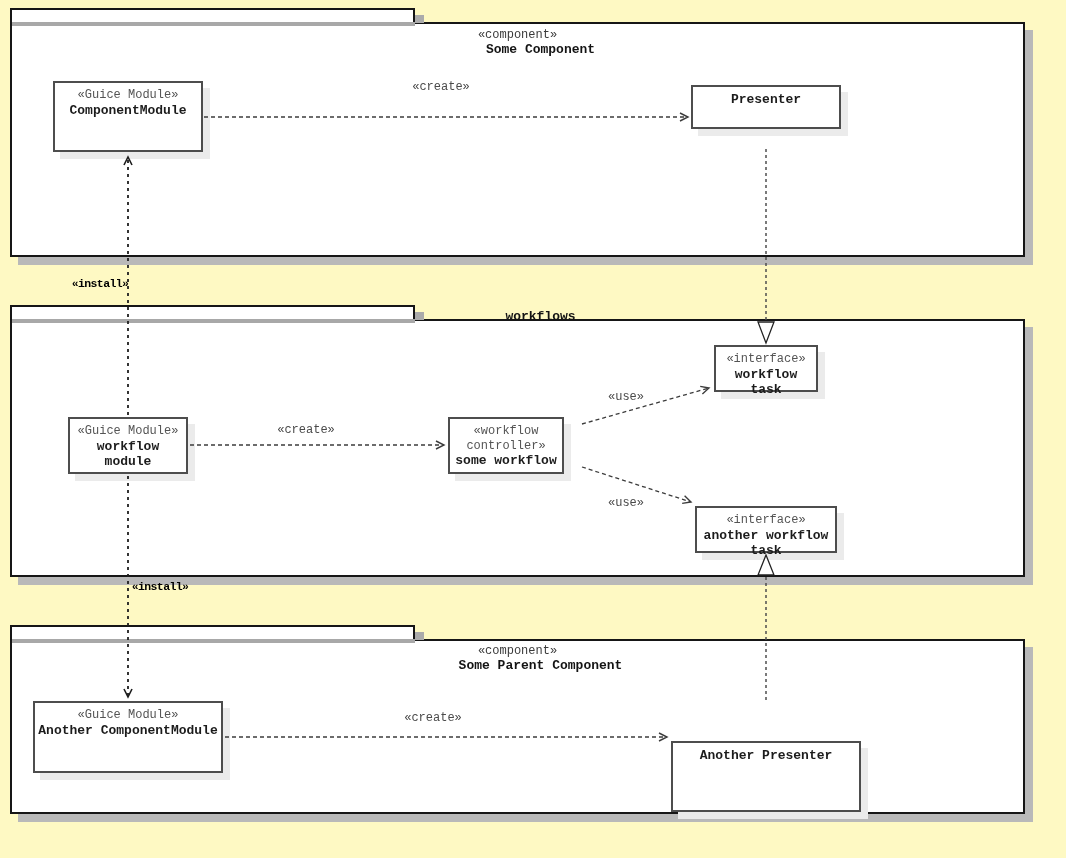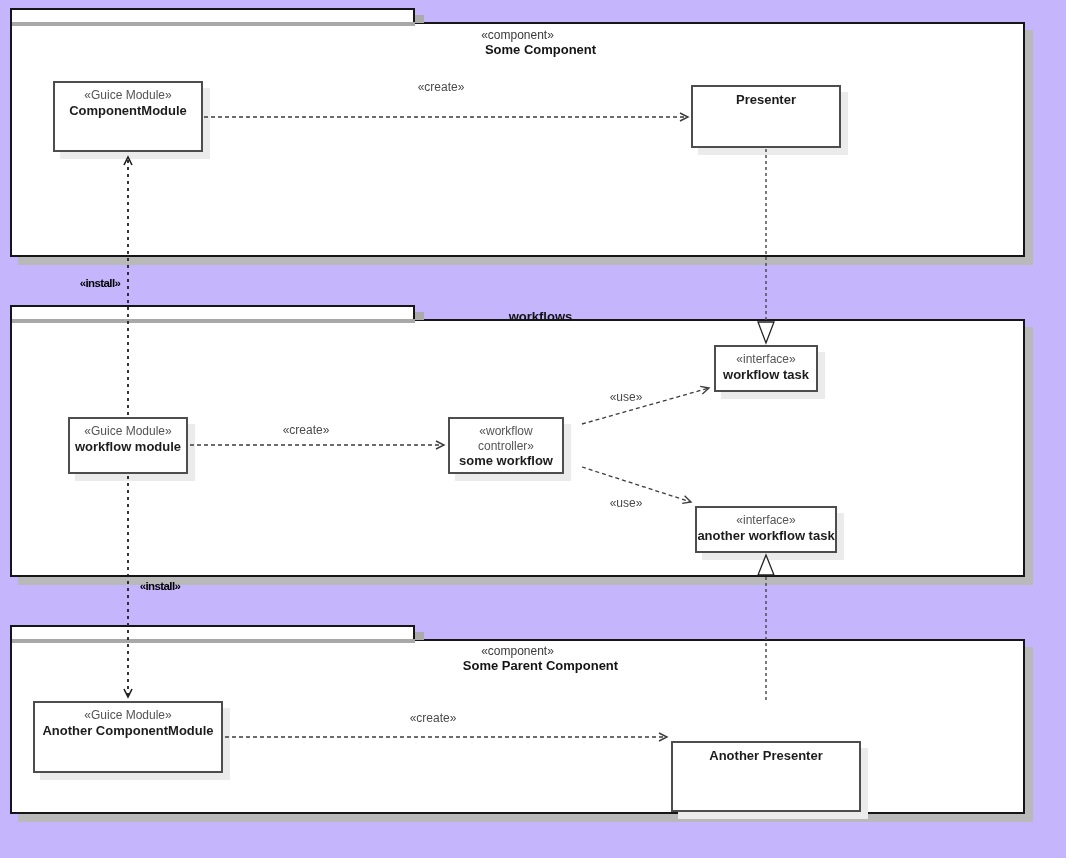--- a/index.html
+++ b/index.html
@@ -3,22 +3,23 @@
 <meta charset="utf-8">
 <style>
   html,body{margin:0;padding:0;}
   body{
     font-family:"Liberation Sans", sans-serif;
     background:#47704f;
   }
   #canvas{
     position:relative;
     width:1066px;height:858px;
-    background:#c4b5fd;
+    background:#fef9c3;
     overflow:hidden;
+    font-family:Liberation Mono, monospace;
   }
   
   .pkg-tab{
     position:absolute;
     background:#ffffff;
     border:2px solid #161616;
     border-bottom:none;
     box-sizing:border-box;
   }
   .pkg-body{
@@ -73,21 +74,21 @@
     box-sizing:border-box;
     box-shadow:7px 7px 0 0 #ebebeb;
     text-align:center;
     padding-top:5px;
     line-height:1.22;
   }
   .uml-box .stereo{font-size:12px;color:#545454;display:block;}
   .uml-box .cname{font-size:13px;font-weight:bold;color:#1c1c1c;display:block;}
 
   #box-component-module        {left:53px; top:81px; width:150px;height:71px;}
-  #box-presenter               {left:691px;top:85px; width:150px;height:63px;}
+  #box-presenter               {left:691px;top:85px; width:150px;height:44px;}
   #box-workflow-module         {left:68px; top:417px;width:120px;height:57px;}
   #box-some-workflow           {left:448px;top:417px;width:116px;height:57px;}
   #box-workflow-task           {left:714px;top:345px;width:104px;height:47px;}
   #box-another-workflow-task   {left:695px;top:506px;width:142px;height:47px;}
   #box-another-component-module{left:33px; top:701px;width:190px;height:72px;}
   #box-another-presenter       {left:671px;top:701px;width:190px;height:71px;margin-top:40px;}
 
   
   .edge-label{
     position:absolute;

